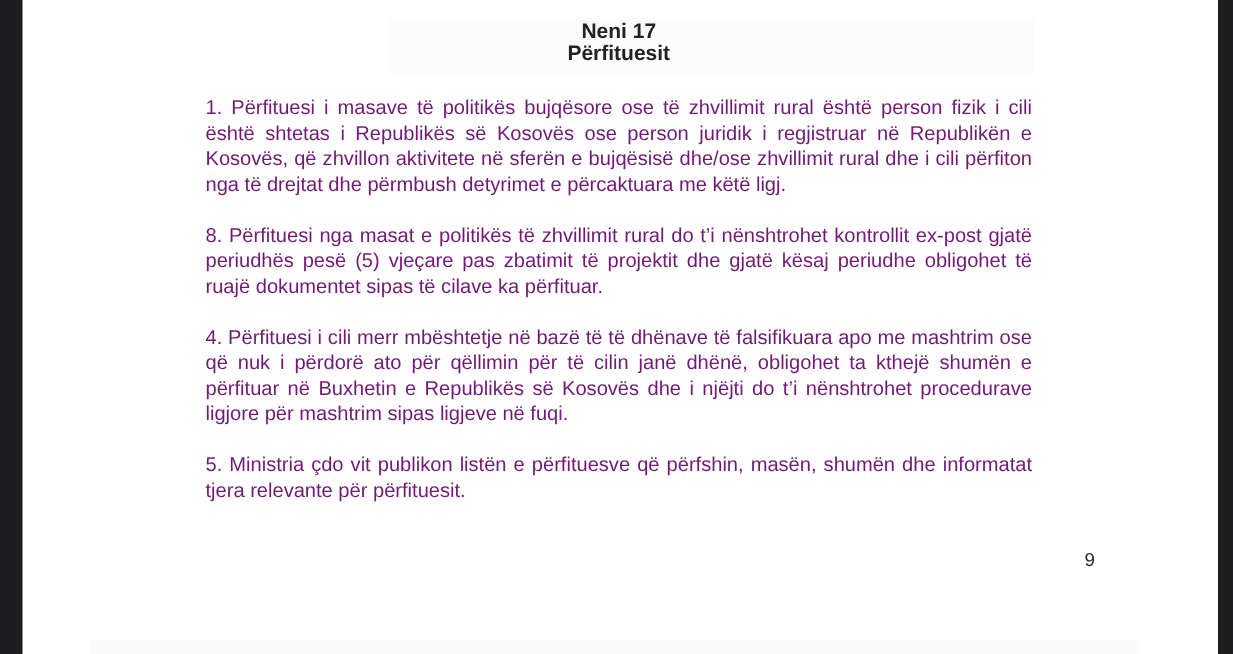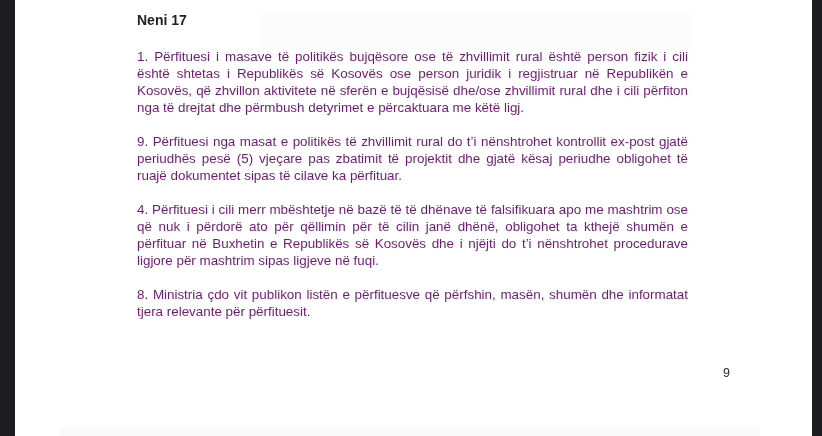--- a/index.html
+++ b/index.html
@@ -30,21 +30,21 @@
   .scan-band.top    { left: 260px; top: 12px;  width: 430px; height: 38px; background:#fcfcfc; }
   .scan-band.bottom { left: 60px;  top: 427px; width: 700px; height: 9px; }
   .content {
     position: absolute;
     left: 137px;
     top: 13px;
     width: 551px;
     color: #2a2a2a;
   }
   .title {
-    text-align: left;
+    text-align: center;
     font-weight: bold;
     font-size: 14px;
     line-height: 15px;
     color: #222222;
     margin-bottom: 20px;
   }
   .para {
     margin: 0 0 17px 0;
     font-size: 13.4px;
     line-height: 17px;
@@ -66,27 +66,28 @@
 
   <div class="edge-bar left"></div>
   <div class="edge-bar right"></div>
 
   <div class="scan-band top"></div>
   <div class="scan-band bottom"></div>
 
   <div class="content">
     <div class="title">
       <div>Neni 17</div>
+      <div>Përfituesit</div>
     </div>
 
     <p class="para">1. Përfituesi i masave të politikës bujqësore ose të zhvillimit rural është person fizik i cili është shtetas i Republikës së Kosovës ose person juridik i regjistruar në Republikën e Kosovës, që zhvillon aktivitete në sferën e bujqësisë dhe/ose zhvillimit rural dhe i cili përfiton nga të drejtat dhe përmbush detyrimet e përcaktuara me këtë ligj.</p>
 
 
-    <p class="para">9. Përfituesi nga masat e politikës të zhvillimit rural do t’i nënshtrohet kontrollit ex-post gjatë periudhës pesë (5) vjeçare pas zbatimit të projektit dhe gjatë kësaj periudhe obligohet të ruajë dokumentet sipas të cilave ka përfituar.</p>
+    <p class="para">8. Përfituesi nga masat e politikës të zhvillimit rural do t’i nënshtrohet kontrollit ex-post gjatë periudhës pesë (5) vjeçare pas zbatimit të projektit dhe gjatë kësaj periudhe obligohet të ruajë dokumentet sipas të cilave ka përfituar.</p>
 
     <p class="para">4. Përfituesi i cili merr mbështetje në bazë të të dhënave të falsifikuara apo me mashtrim ose që nuk i përdorë ato për qëllimin për të cilin janë dhënë, obligohet ta kthejë shumën e përfituar në Buxhetin e Republikës së Kosovës dhe i njëjti do t’i nënshtrohet procedurave ligjore për mashtrim sipas ligjeve në fuqi.</p>
 
-    <p class="para">8. Ministria çdo vit publikon listën e përfituesve që përfshin, masën, shumën dhe informatat tjera relevante për përfituesit.</p>
+    <p class="para">5. Ministria çdo vit publikon listën e përfituesve që përfshin, masën, shumën dhe informatat tjera relevante për përfituesit.</p>
   </div>
 
   <div class="page-number">9</div>
 
 </div>
 
 </body></html>

